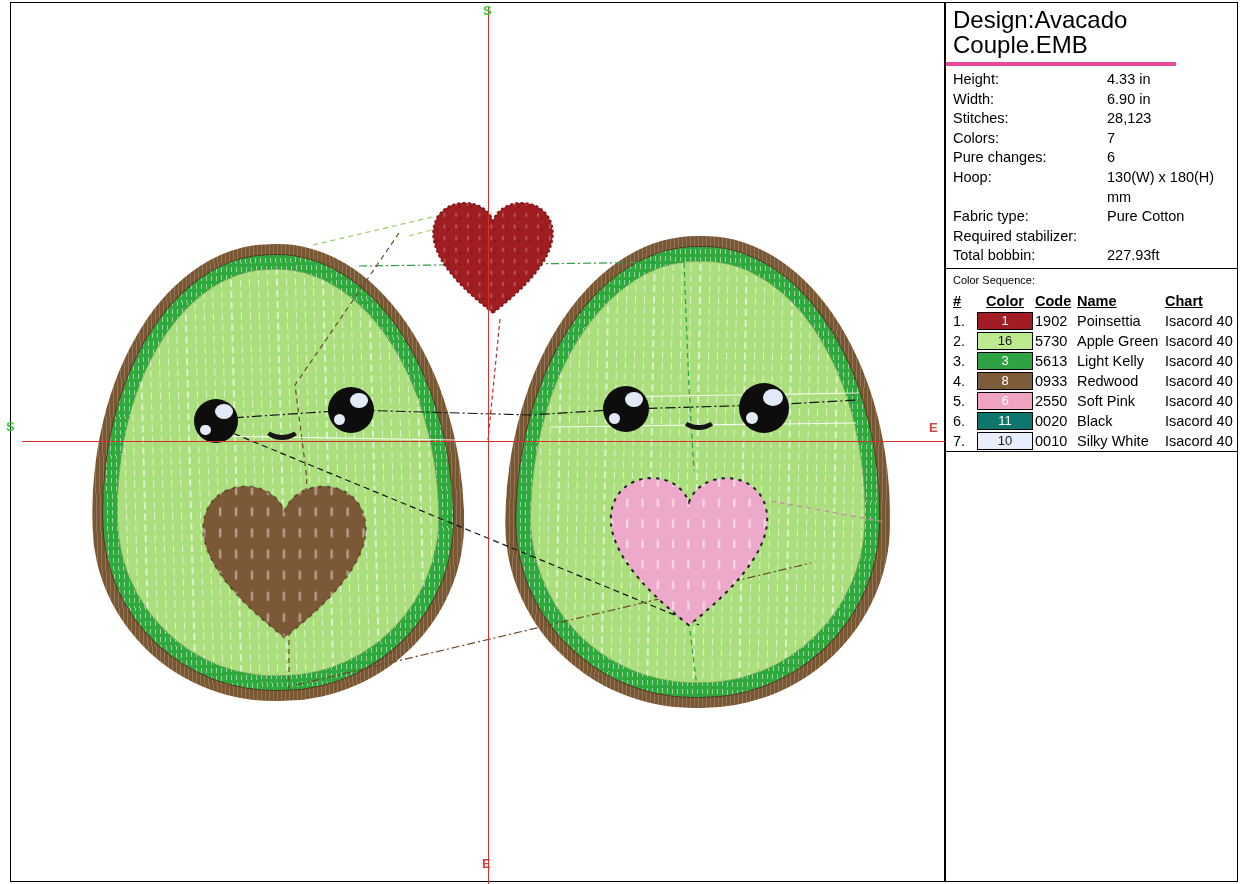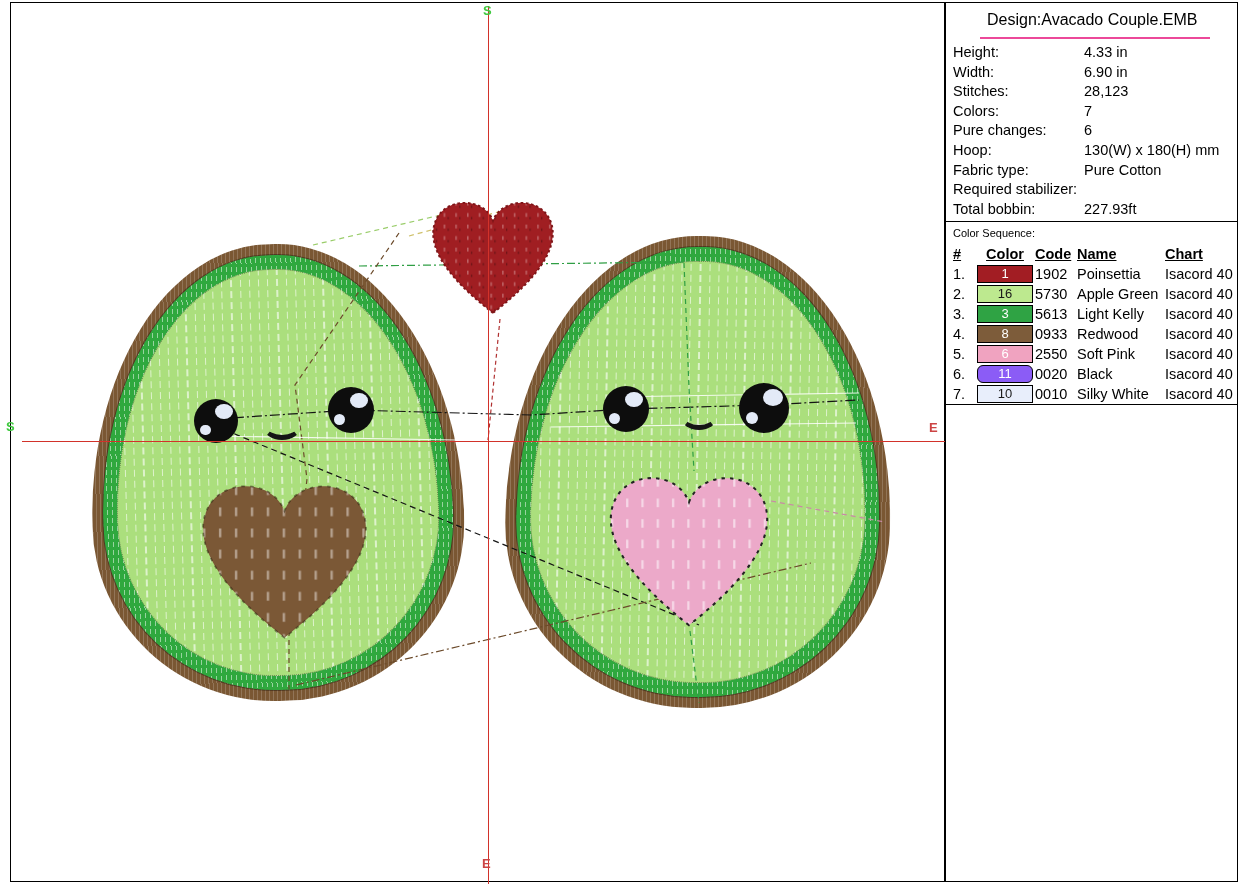--- a/index.html
+++ b/index.html
@@ -34,24 +34,24 @@
   .eye{position:absolute;border-radius:50%;background:var(--eye);}
   .eye .hl1{position:absolute;left:48%;top:12%;width:40%;height:34%;background:#e3eaf7;border-radius:50%;}
   .eye .hl2{position:absolute;left:14%;top:58%;width:24%;height:24%;background:#e3eaf7;border-radius:50%;}
   .smile{position:absolute;border:4px solid transparent;border-bottom:5px solid #151515;border-radius:50%;}
 
   .overlay{position:absolute;left:10px;top:2px;pointer-events:none;}
 
   
   .panel{position:absolute;left:945px;top:2px;width:293px;height:880px;
          border:1px solid #000;box-sizing:border-box;background:#fff;}
-  .panel-title{font-size:16px;line-height:25px;padding:4px 8px 5px 7px;border-bottom:2px solid #ec4899;
-               width:215px;margin-left:34px;}
+  .panel-title{font-size:24px;line-height:25px;padding:4px 8px 5px 7px;border-bottom:4px solid #ec4899;
+               width:215px;}
   .props{padding:4px 0 2px 7px;font-size:14.5px;}
-  .prop-row{display:flex;line-height:19.6px;}
+  .prop-row{display:flex;line-height:19.6px;gap:23px;}
   .prop-label{width:131px;flex:none;}
   .prop-value .v2{display:block;}
   .hr{border-top:1px solid #000;}
   .cs-label{font-size:11px;line-height:19px;padding:2px 0 1px 7px;}
   .cs-head,.cs-row{display:grid;grid-template-columns:22px 56px 40px 86px 1fr;column-gap:2px;
                    padding-left:7px;align-items:center;font-size:14.5px;height:20px;}
   .cs-head span{font-weight:bold;text-decoration:underline;}
   .cs-head .h-color{text-align:center;}
   .swatch{height:16px;border:1px solid #000;text-align:center;font-size:13px;line-height:16px;}
 </style>
@@ -234,21 +234,21 @@
     </div>
     <div class="cs-row">
       <span>5.</span>
       <span class="swatch" style="background: rgb(240, 163, 192); color: rgb(255, 255, 255);">6</span>
       <span>2550</span>
       <span>Soft Pink</span>
       <span>Isacord 40</span>
     </div>
     <div class="cs-row">
       <span>6.</span>
-      <span class="swatch" style="background: #8b5cf6; color: rgb(255, 255, 255); border-radius: 6px;">11</span>
+      <span class="swatch" style="background: #0f766e; color: rgb(255, 255, 255);">11</span>
       <span>0020</span>
       <span>Black</span>
       <span>Isacord 40</span>
     </div>
     <div class="cs-row">
       <span>7.</span>
       <span class="swatch" style="background: rgb(232, 238, 251); color: rgb(26, 26, 26);">10</span>
       <span>0010</span>
       <span>Silky White</span>
       <span>Isacord 40</span>

